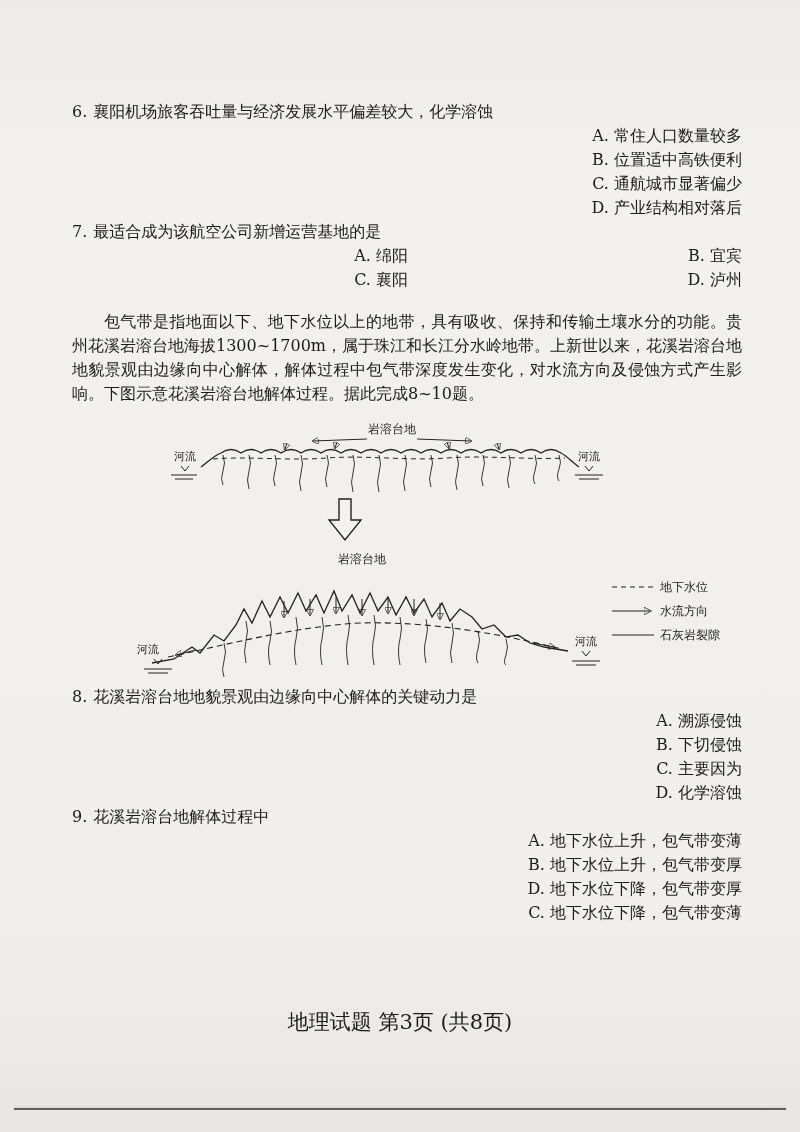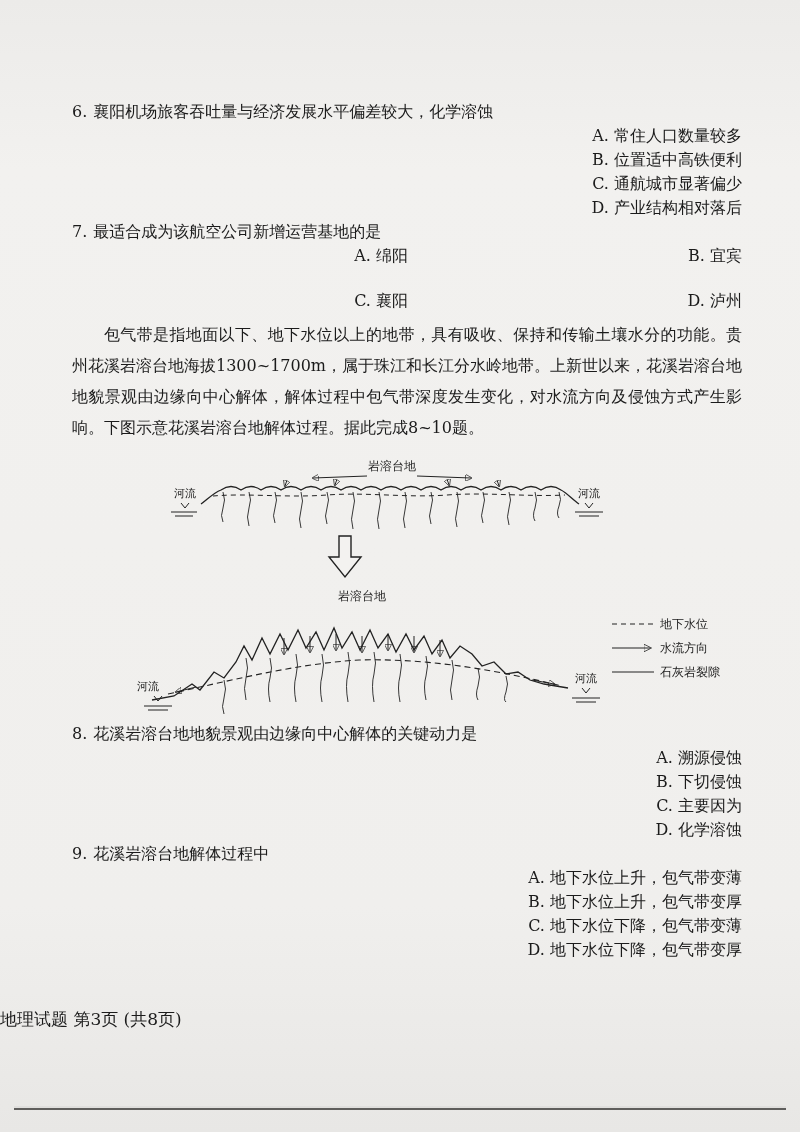--- a/index.html
+++ b/index.html
@@ -18,37 +18,36 @@
   }
   .question { margin:0 0 0 0; }
   .stem { display:flex; gap:6px; }
   .qnum { flex:0 0 auto; }
   .qtext { flex:1 1 auto; }
   .options { padding-left:26px; }
   .option { line-height:24px;text-align:right; }
   .options-grid {
     display:grid;
     grid-template-columns:310px 1fr;
-    gap:21px;
   }
   .passage {
     text-indent:2em;
     text-align:justify;
-    line-height:31px;
-    margin-top:6px;
+    line-height:24px;
+    margin-top:18px;
   }
   .figure { margin-top:8px; }
   .stage1 { margin-left:95px; display:block; }
   .down-arrow-wrap { margin:2px 0 2px 253px; }
   .stage2 { margin-left:62px; display:block; }
   svg text { font-family:"DejaVu Serif","Liberation Serif",serif; fill:#1b1b1b; }
   svg path, svg line, svg polyline { stroke:#222; fill:none; }
   .footer {
     position:absolute; top:1008px; left:0; width:100%;
-    text-align:left; font-size:17px; color:#1b1b1b;
+    text-align:center; font-size:21px; color:#1b1b1b;
   }
   .scan-edge {
     position:absolute; bottom:22px; left:14px; right:14px;
     border-top:2px solid #67666411;
     border-bottom:2px solid #5f5e5c;
     height:0;
   }
 </style>
 </head>
 <body>
@@ -238,22 +237,22 @@
     </section>
 
     <section class="question">
       <div class="stem">
         <span class="qnum">9.</span>
         <span class="qtext">花溪岩溶台地解体过程中</span>
       </div>
       <div class="options">
         <div class="option">A. 地下水位上升，包气带变薄</div>
         <div class="option">B. 地下水位上升，包气带变厚</div>
+        <div class="option">D. 地下水位下降，包气带变厚</div>
         <div class="option">C. 地下水位下降，包气带变薄</div>
-        <div class="option">D. 地下水位下降，包气带变厚</div>
       </div>
     </section>
 
 
   </div>
 
   <div class="footer">地理试题 第3页 (共8页)</div>
   <div class="scan-edge"></div>
 </div>
 

